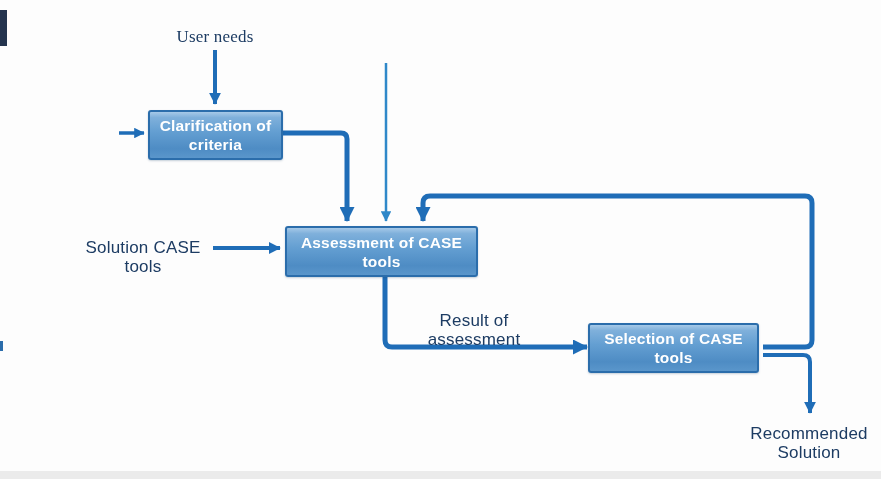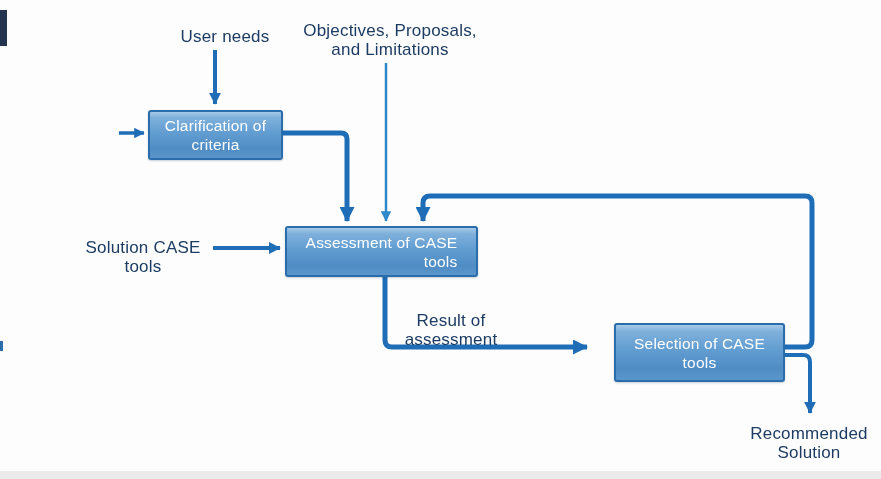--- a/index.html
+++ b/index.html
@@ -20,21 +20,21 @@
   .edge{fill:none;stroke:var(--line-color);stroke-linecap:butt;}
   .edge.w5{stroke-width:5px;}
   .edge.w4{stroke-width:4px;}
   .edge.w35{stroke-width:3.5px;}
   .edge.thin{stroke:var(--thin-line-color);stroke-width:2.5px;}
   .ah{fill:var(--line-color);}
   .ah-thin{fill:var(--thin-line-color);}
   .node{
     position:absolute;display:flex;align-items:center;justify-content:center;
     text-align:center;color:var(--node-text);
-    font-size:15.5px;font-weight:400;line-height:19px;letter-spacing:.2px;
+    font-size:15.5px;font-weight:700;line-height:19px;letter-spacing:.2px;
     background:linear-gradient(180deg,#a6c9e8 0%,#7fb0db 12%,#649fd2 42%,#4e8cc4 80%,#5a96cb 100%);
     border:2px solid var(--node-border);border-radius:3px;
     box-shadow:0 1px 2px rgba(30,70,110,.25);
     white-space:pre-line;
   }
   .lbl{
     position:absolute;color:var(--label-color);
     font-size:17px;line-height:19px;text-align:center;white-space:pre-line;
     letter-spacing:.2px;
   }
@@ -63,37 +63,35 @@
     <path class="edge thin" marker-end="url(#ahThin)" d="M386,63 V221"></path>
     <path class="edge w4" marker-end="url(#ah)" d="M213,248 H280"></path>
     <path class="edge w5" marker-end="url(#ah)" d="M385,277 V340 Q385,347 392,347 H587"></path>
     <path class="edge w5" marker-end="url(#ah)" d="M763,347 H805 Q812,347 812,340 V203 Q812,196 805,196 H430 Q423,196 423,203 V221"></path>
     <path class="edge w4" marker-end="url(#ah)" d="M763,355 H803 Q810,355 810,362 V413"></path>
   </svg>
 
   <div class="node" style="left:148px;top:110px;width:135px;height:50px;">Clarification of
 criteria</div>
 
-  <div class="node" style="left:285px;top:226px;width:193px;height:51px;text-align:right;">Assessment of CASE
+  <div class="node" style="left:285px;top:226px;width:193px;height:51px;">Assessment of CASE
 tools</div>
 
-  <div class="node" style="left:614px;top:323px;width:171px;height:59px;">Selection of CASE
+  <div class="node" style="left:588px;top:323px;width:171px;height:50px;">Selection of CASE
 tools</div>
 
-  <div class="lbl" style="left:145px;top:27px;width:160px;">User needs</div>
+  <div class="lbl" style="left:135px;top:27px;width:160px;font-family:Liberation Serif, serif;">User needs</div>
 
-  <div class="lbl" style="left:288px;top:21px;width:204px;">Objectives, Proposals,
-and Limitations</div>
 
 
   <div class="lbl" style="left:53px;top:238px;width:180px;">Solution CASE
 tools</div>
 
 
-  <div class="lbl" style="left:371px;top:311px;width:160px;">Result of
+  <div class="lbl" style="left:394px;top:311px;width:160px;">Result of
 assessment</div>
 
   <div class="lbl" style="left:729px;top:424px;width:160px;">Recommended
 Solution</div>
 
   <div class="edge-artifact-top"></div>
   <div class="edge-artifact-mid"></div>
   <div class="bottom-strip"></div>
 </div>
 

